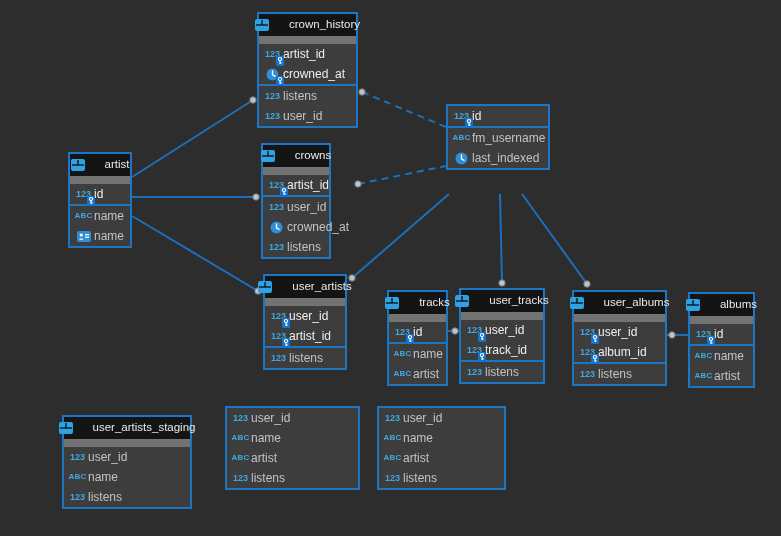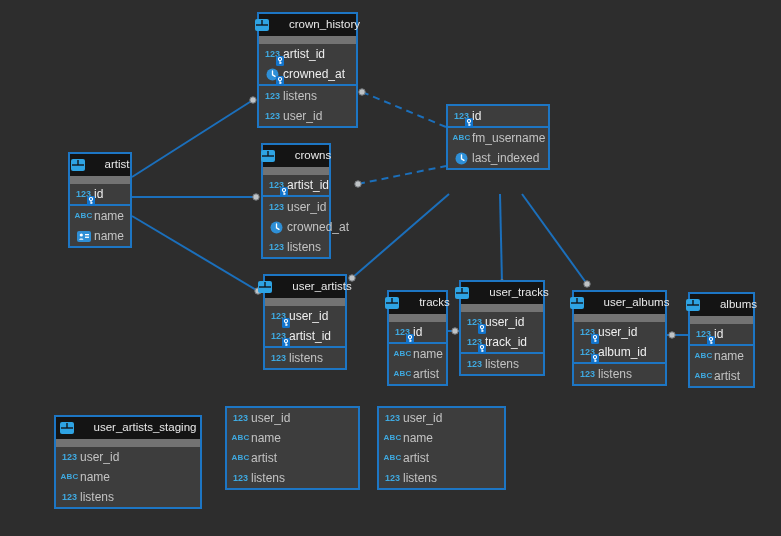--- a/index.html
+++ b/index.html
@@ -297,21 +297,21 @@
           <span class="fname">name</span>
         </div>
         <div class="row">
           <span class="icwrap">
             <span class="ic-abc">ABC</span>
           </span>
           <span class="fname">artist</span>
         </div>
       </div>
     </div>
-  <div class="table" style="left:459px;top:280px;width:86px">
+  <div class="table" style="left:459px;top:288px;width:86px">
       <div class="thead">
         <span style="line-height: 0;"><svg width="14" height="12" viewBox="0 0 14 12">
             <rect width="14" height="12" rx="2" fill="#2ea3e3"></rect>
             <line x1="1" y1="6" x2="13" y2="6" stroke="#10161c" stroke-width="1.4"></line>
             <line x1="7" y1="1" x2="7" y2="6" stroke="#10161c" stroke-width="1.4"></line>
           </svg></span>
         <span class="tname">user_tracks</span>
       </div>
       <div class="sec keys">
         <div class="row key">
@@ -418,21 +418,21 @@
           <span class="fname">name</span>
         </div>
         <div class="row">
           <span class="icwrap">
             <span class="ic-abc">ABC</span>
           </span>
           <span class="fname">artist</span>
         </div>
       </div>
     </div>
-  <div class="table" style="left:54px;top:415px;width:148px">
+  <div class="table" style="left:62px;top:415px;width:130px">
       <div class="thead">
         <span style="line-height: 0;"><svg width="14" height="12" viewBox="0 0 14 12">
             <rect width="14" height="12" rx="2" fill="#2ea3e3"></rect>
             <line x1="1" y1="6" x2="13" y2="6" stroke="#10161c" stroke-width="1.4"></line>
             <line x1="7" y1="1" x2="7" y2="6" stroke="#10161c" stroke-width="1.4"></line>
           </svg></span>
         <span class="tname">user_artists_staging</span>
       </div>
       <div class="sec attrs">
         <div class="row">

